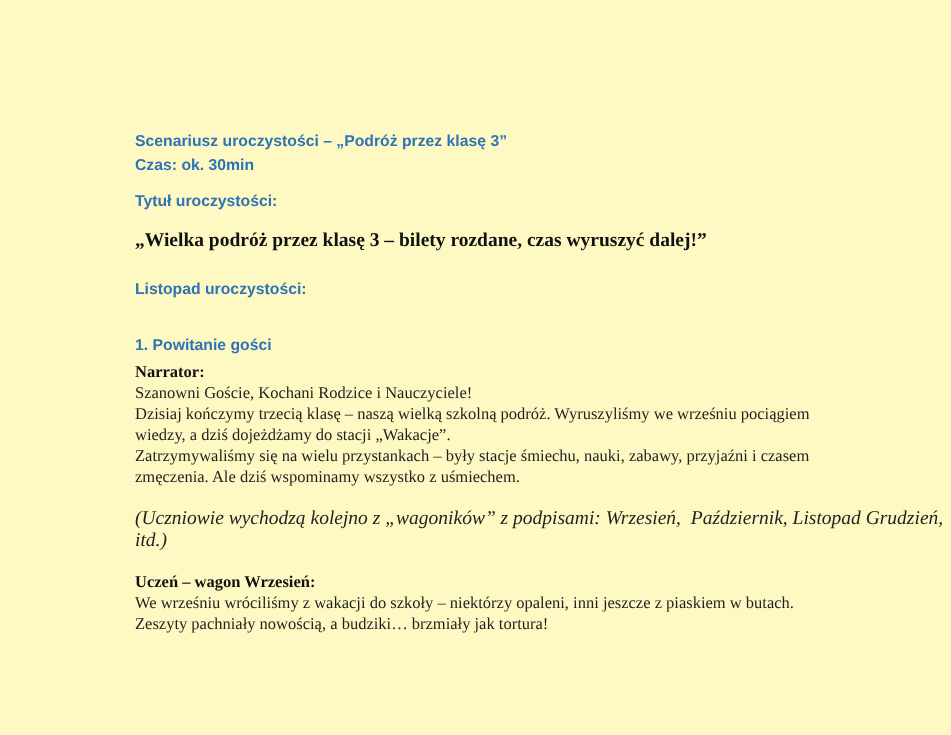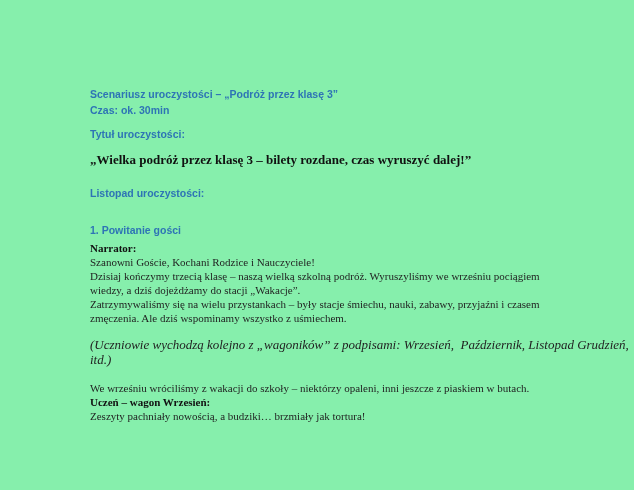--- a/index.html
+++ b/index.html
@@ -6,21 +6,21 @@
   html, body { background: #ffffff; }
   body {
     width: 634px;
     height: 490px;
     font-family: "Liberation Serif", serif;
   }
   .page {
     position: relative;
     width: 634px;
     height: 490px;
-    background: #86efac;
+    background: #fef9c3;
     overflow: hidden;
   }
   .content {
     position: absolute;
     left: 90px;
     top: 86px;
     width: 470px;
   }
   .line { white-space: pre; }
 
@@ -96,19 +96,19 @@
       <div class="line">zmęczenia. Ale dziś wspominamy wszystko z uśmiechem.</div>
     </div>
 
 
     <div class="stage-direction">
       <div class="line">(Uczniowie wychodzą kolejno z „wagoników” z podpisami: Wrzesień,  Październik, Listopad Grudzień,</div>
       <div class="line">itd.)</div>
     </div>
 
     <div class="serif-body mt14">
+      <div class="line speaker">Uczeń – wagon Wrzesień:</div>
       <div class="line">We wrześniu wróciliśmy z wakacji do szkoły – niektórzy opaleni, inni jeszcze z piaskiem w butach.</div>
-      <div class="line speaker">Uczeń – wagon Wrzesień:</div>
       <div class="line">Zeszyty pachniały nowością, a budziki… brzmiały jak tortura!</div>
     </div>
 
   </div>
 </div>
 
 </body></html>

